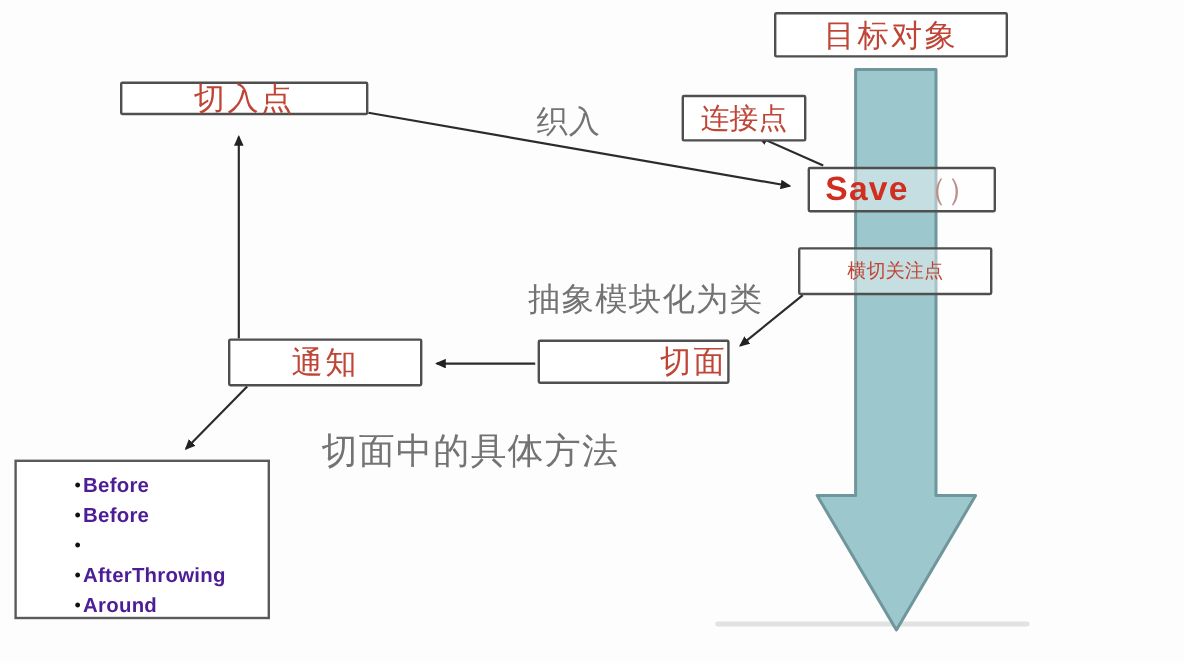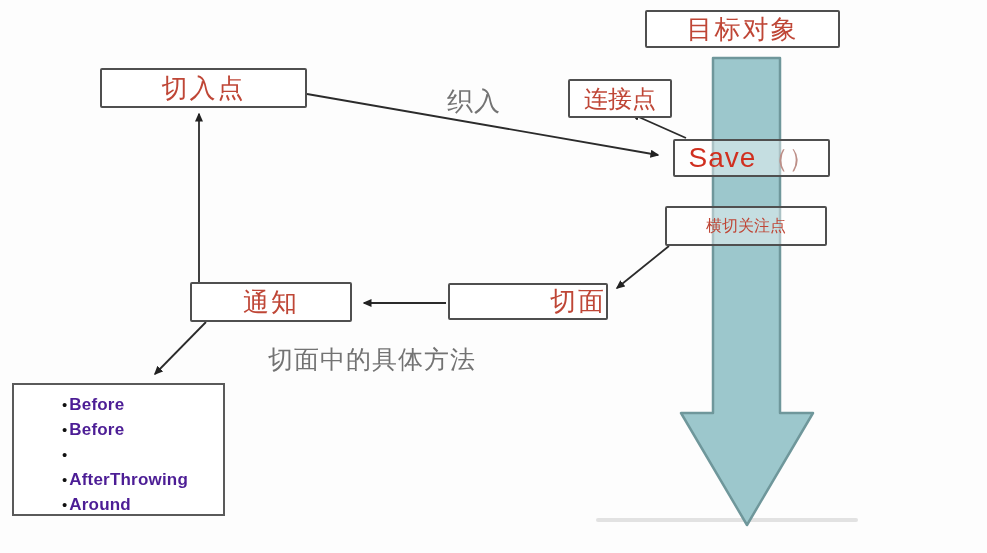--- a/index.html
+++ b/index.html
@@ -42,21 +42,21 @@
   }
   .edge-label {
     position: absolute;
     color: #737373;
     white-space: nowrap;
     z-index: 2;
     letter-spacing: 1px;
   }
   .save-name {
     color: #d02f1f;
-    font-weight: normal;
+    font-weight: bold;
     font-size: 28px;
     letter-spacing: 1px;
   }
   .save-paren {
     color: #bd8f88;
     font-size: 26px;
     margin-left: 6px;
   }
   .advice-list {
     position: absolute;
@@ -126,21 +126,21 @@
 
     <line x1="446" y1="303" x2="364" y2="303" stroke="#2b2b2b" stroke-width="1.8" marker-end="url(#ah)"></line>
 
     <line x1="206" y1="322" x2="155" y2="374" stroke="#2b2b2b" stroke-width="1.8" marker-end="url(#ah)"></line>
   </svg>
 
   <div class="box" style="left:645px; top:10px; width:195px; height:38px; font-size:26px;">
     <span class="cn-label">目标对象</span>
   </div>
 
-  <div class="box" style="left:100px; top:68px; width:207px; height:40px; font-size:26px;">
+  <div class="box" style="left:100px; top:68px; width:207px; height:28px; font-size:26px;">
     <span class="cn-label">切入点</span>
   </div>
 
   <div class="box" style="left:568px; top:79px; width:104px; height:39px; font-size:24px;align-items:center;">
     <span class="cn-label" style="letter-spacing:0px;">连接点</span>
   </div>
 
   <div class="box translucent" style="left:673px; top:139px; width:157px; height:38px;">
     <span class="save-name">Save</span>
     <span class="save-paren">（）</span>
@@ -175,16 +175,17 @@
       <span class="advice-text">AfterThrowing</span>
     </div>
     <div class="advice-item">
       <span class="advice-bullet">•</span>
       <span class="advice-text">Around</span>
     </div>
   </div>
 
   <div class="edge-label" style="left:447px; top:84px; font-size:26px;">织入</div>
 
+  <div class="edge-label" style="left:440px; top:231px; font-size:27px;">抽象模块化为类</div>
 
-  <div class="edge-label" style="left:268px; top:343px; font-size:25px;">切面中的具体方法</div>
+  <div class="edge-label" style="left:268px; top:356px; font-size:30px;">切面中的具体方法</div>
 
 </div>
 
 </body></html>

